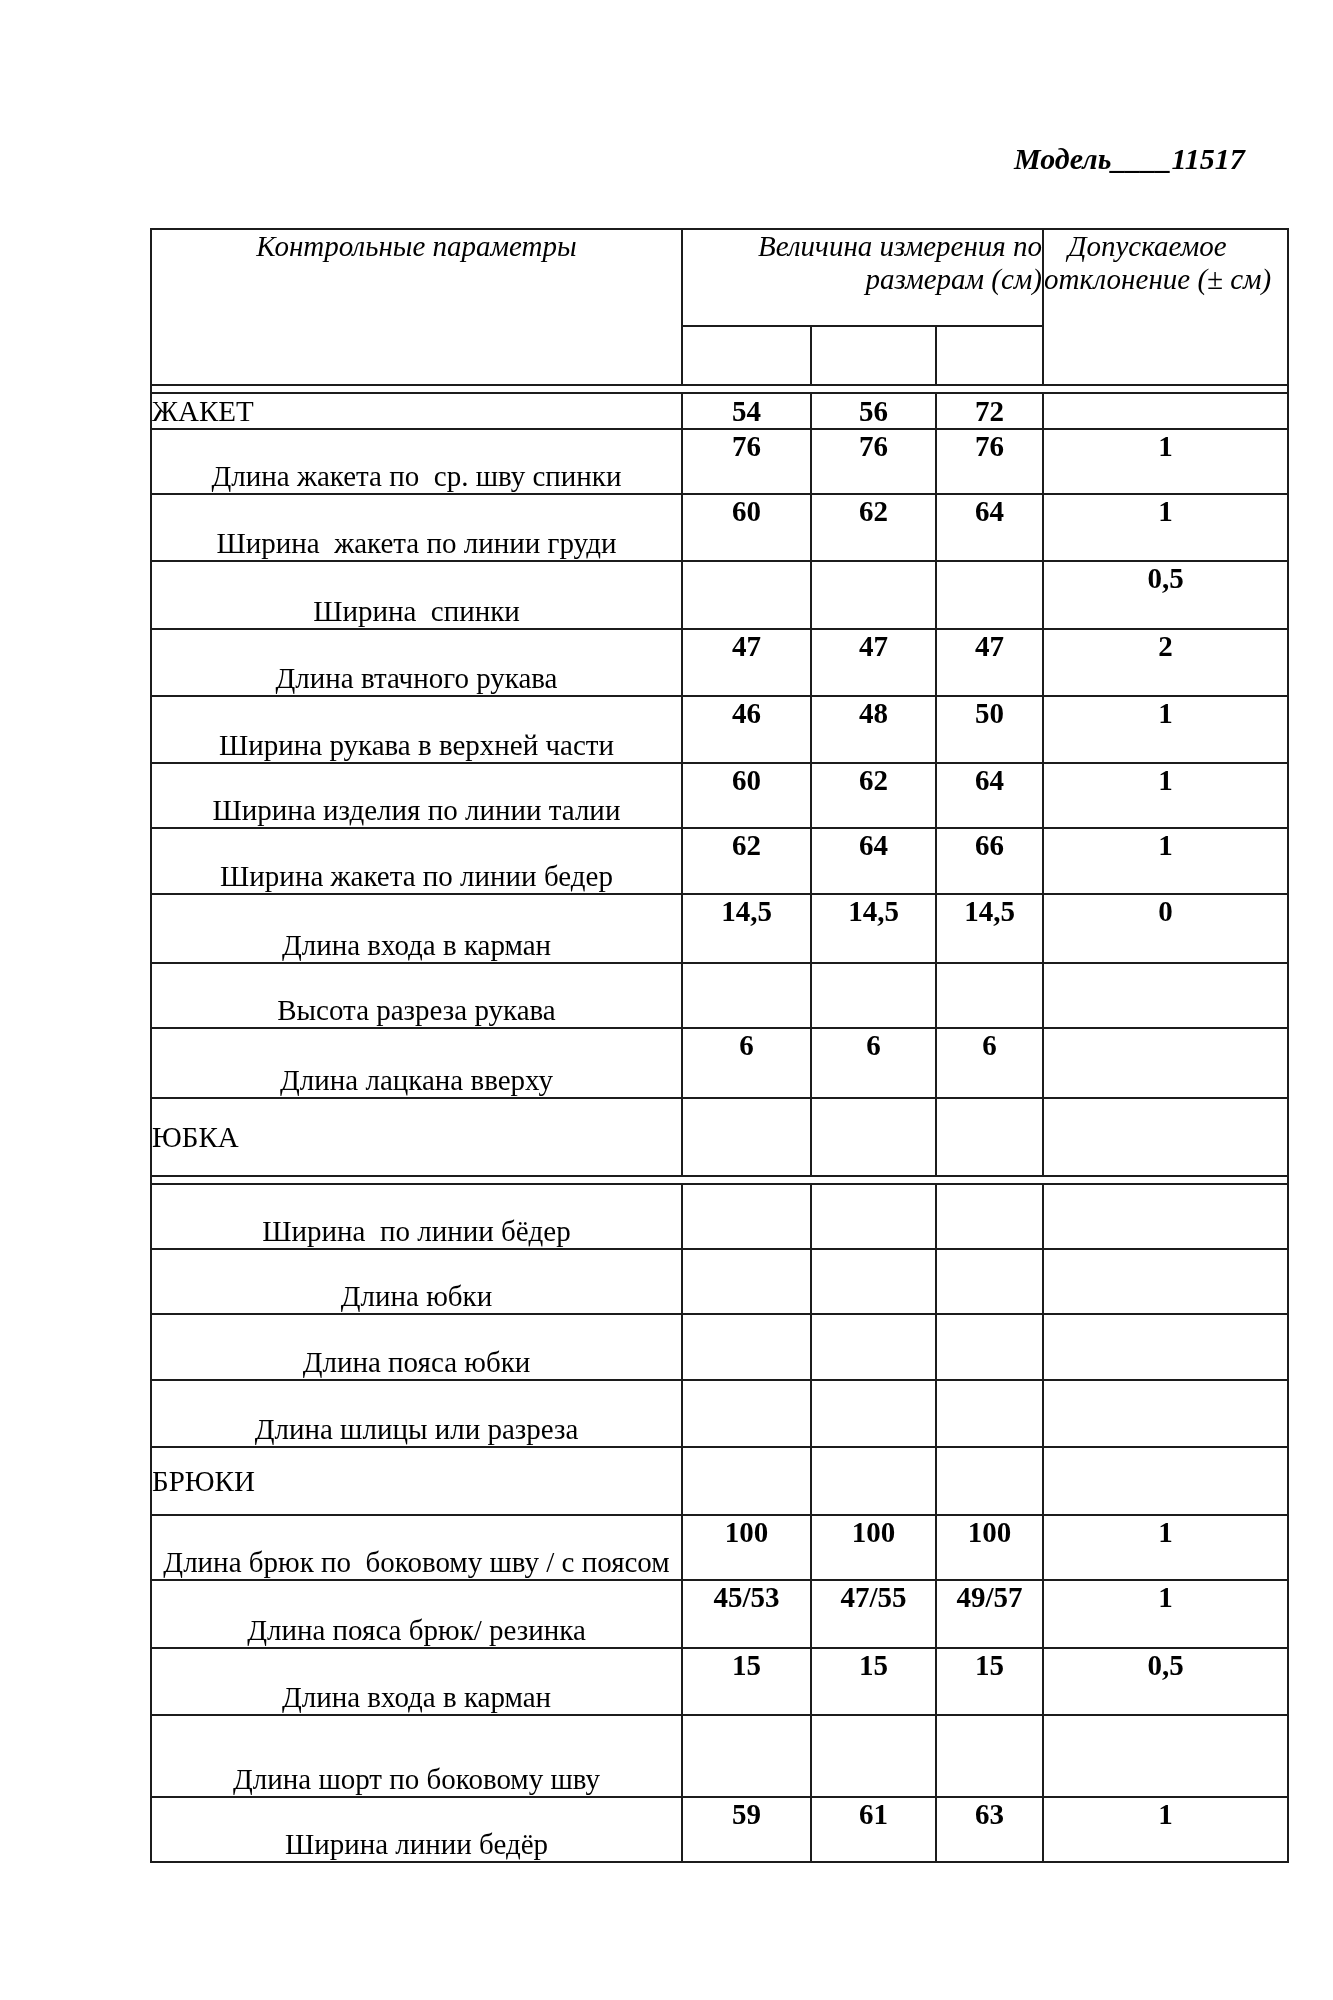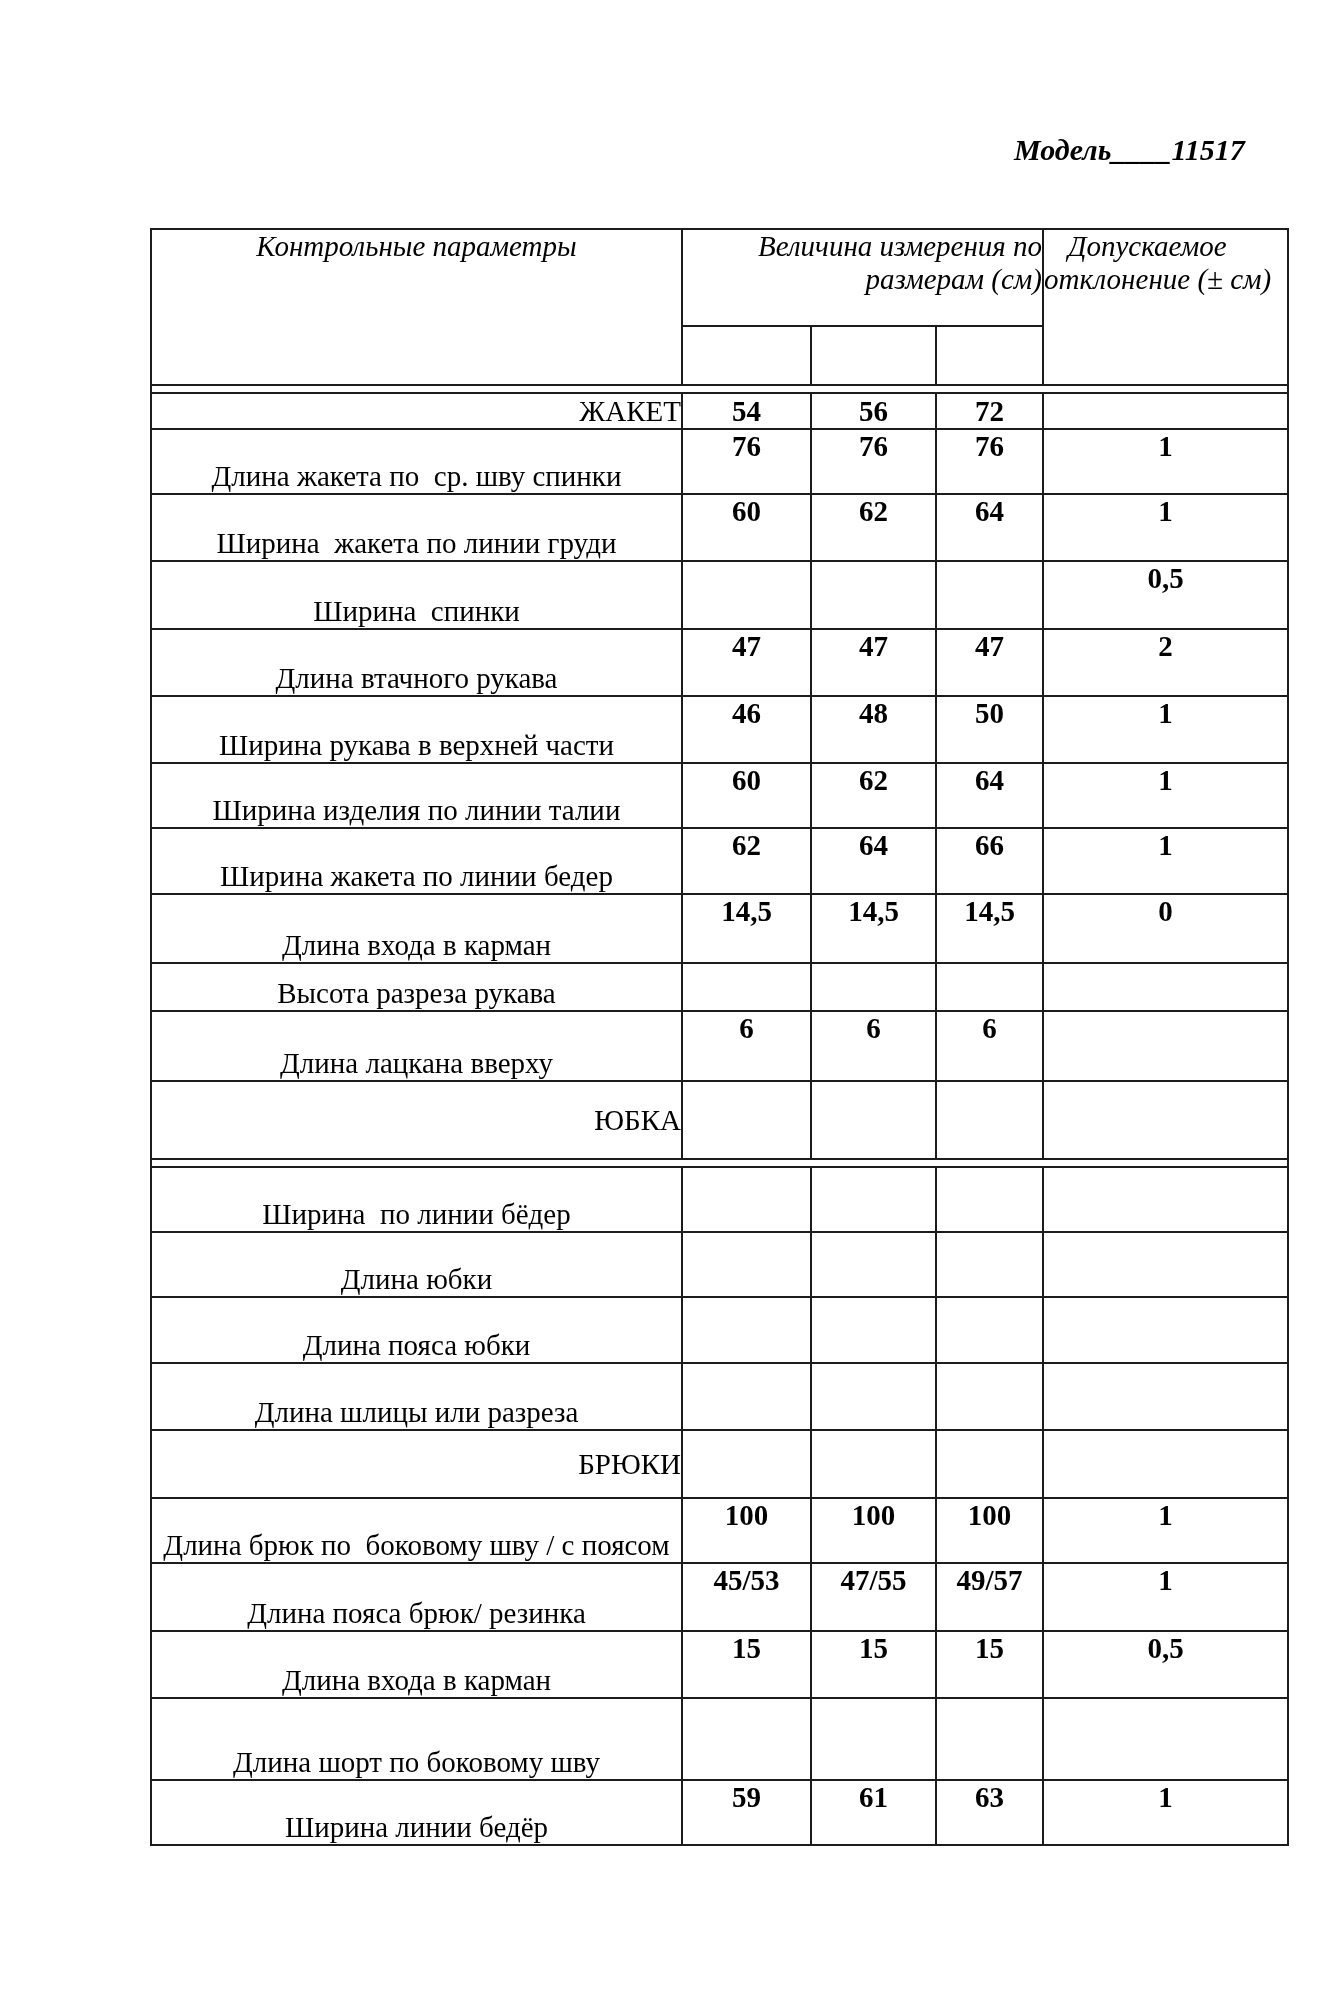--- a/index.html
+++ b/index.html
@@ -2,21 +2,21 @@
 <html><head>
 <meta charset="utf-8">
 <style>
   html,body{margin:0;padding:0;}
   body{
     width:1333px;height:2000px;background:#ffffff;position:relative;
     font-family:"Liberation Serif","DejaVu Serif",serif;color:#000;
   }
   .page{position:absolute;inset:0;background:#fff;}
   .model-line{
-    position:absolute;left:1014px;top:133px;
+    position:absolute;left:1014px;top:142px;
     font-size:30px;font-weight:bold;font-style:italic;white-space:pre;
   }
   .doc-title{
     position:absolute;left:320px;top:165px;width:800px;
     text-align:center;font-weight:bold;font-size:32px;line-height:30px;white-space:pre;
   }
   table.meas{
     position:absolute;left:150px;top:228px;width:1137px;
     border-collapse:collapse;table-layout:fixed;
   }
@@ -31,21 +31,21 @@
   td.lbl{
     vertical-align:bottom;text-align:center;
     padding:0 0 7px 10px;white-space:pre;font-size:29px;
   }
   td.num{
     vertical-align:top;text-align:center;
     font-weight:bold;font-size:30px;padding-top:5px;
   }
   td.mid{vertical-align:middle;padding-top:0;}
   td.sec{
-    text-align:right;vertical-align:middle;
+    text-align:left;vertical-align:middle;
     font-size:30px;white-space:pre;padding-right:100px;margin-top:28px;
   }
   tr.rule{height:6px;}
   tr.rule td{height:6px;line-height:0;padding:0;}
 </style>
 </head>
 <body>
 
 <div class="page">
 
@@ -133,21 +133,21 @@
       <td class="num">66</td>
       <td class="num">1</td>
     </tr>
     <tr style="height:69px">
       <td class="lbl">Длина входа в карман</td>
       <td class="num">14,5</td>
       <td class="num">14,5</td>
       <td class="num">14,5</td>
       <td class="num">0</td>
     </tr>
-    <tr style="height:48px">
+    <tr style="height:65px">
       <td class="lbl">Высота разреза рукава</td>
       <td class="num"></td>
       <td class="num"></td>
       <td class="num"></td>
       <td class="num"></td>
     </tr>
     <tr style="height:70px">
       <td class="lbl">Длина лацкана вверху</td>
       <td class="num">6</td>
       <td class="num">6</td>

